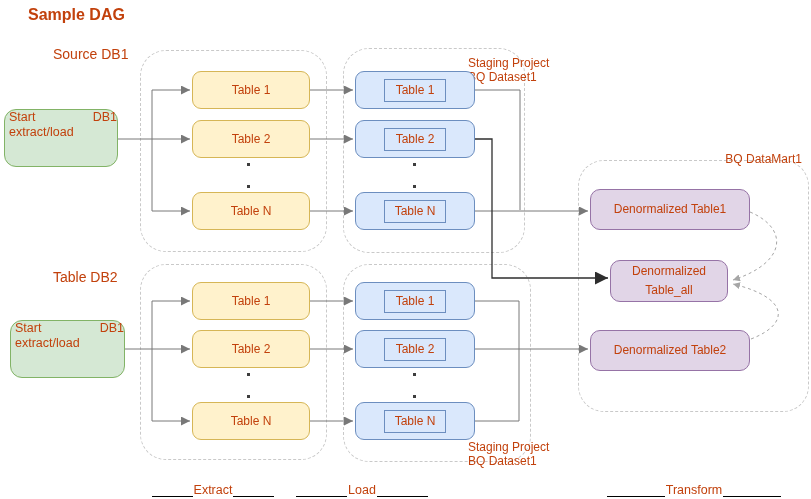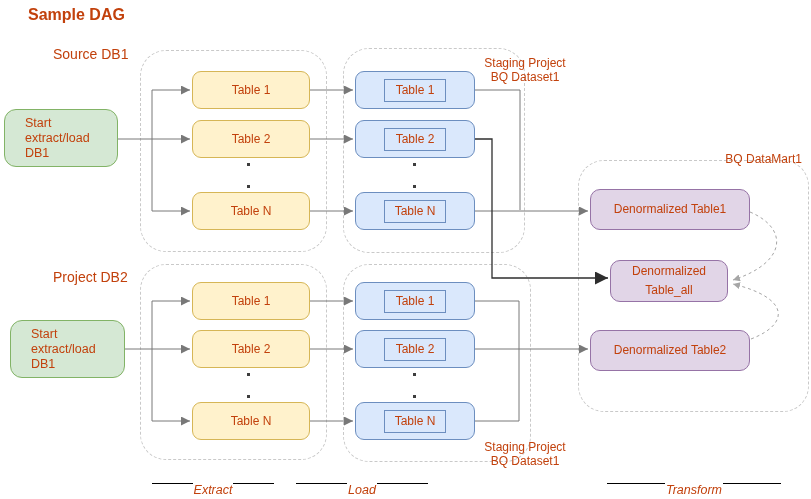--- a/index.html
+++ b/index.html
@@ -5,47 +5,47 @@
   html,body{margin:0;padding:0;background:#fff;}
   .canvas{
     position:relative;width:811px;height:499px;background:#fff;
     font-family:"Liberation Sans",sans-serif;color:#c2410c;overflow:hidden;
   }
   .title{position:absolute;left:28px;top:6px;font-size:16px;font-weight:bold;}
   .src-label{position:absolute;font-size:14px;}
   .container{position:absolute;border:1px dashed var(--container-dash,#c9c9c9);border-radius:26px;background:transparent;}
   .node{position:absolute;border:1px solid #000;border-radius:9px;display:flex;align-items:center;justify-content:center;font-size:12px;text-align:center;box-sizing:border-box;}
   .green{background:var(--start-fill,#d5e8d4);border-color:var(--start-stroke,#82b366);border-radius:12px;
-         flex-direction:column;align-items:flex-start;justify-content:center;text-align:left;
-         padding-left:20px;font-size:12.5px;line-height:15px;}
+         flex-direction:row;align-items:flex-start;justify-content:center;text-align:left;
+         padding-left:4px;font-size:12.5px;line-height:15px;}
   .yellow{background:var(--extract-fill,#fff2cc);border-color:var(--extract-stroke,#d6b656);}
   .blue{background:var(--load-fill,#dae8fc);border-color:var(--load-stroke,#6c8ebf);}
   .inner{border:1px solid var(--load-stroke,#6c8ebf);width:62px;height:23px;display:flex;align-items:center;justify-content:center;box-sizing:border-box;}
   .purple{background:var(--mart-fill,#e1d5e7);border-color:var(--mart-stroke,#9673a6);flex-direction:column;line-height:19px;border-radius:10px;}
   .caption{position:absolute;font-size:12px;line-height:14px;}
-  .caption.center{text-align:center;}
+  .caption.center{text-align:left;}
   .caption.right{text-align:right;}
   .dot{position:absolute;width:3px;height:3px;background:#3d3d3d;}
-  .stage{position:absolute;top:483px;display:flex;align-items:flex-start;font-size:12.5px;font-style:italic;}
+  .stage{position:absolute;top:483px;display:flex;align-items:flex-end;font-size:12.5px;}
   .stage .line{flex:1;border-top:1px solid #000;height:0;}
   .stage .label{padding:0 1px;white-space:nowrap;}
   svg.wires{position:absolute;left:0;top:0;pointer-events:none;}
   .c{stroke:var(--connector,#787878);stroke-width:1;fill:none;}
   .cd{stroke:var(--connector-dark,#2e2e2e);stroke-width:1.3;fill:none;}
   .arc{stroke:var(--arc-dash,#a6a6a6);stroke-width:1;fill:none;stroke-dasharray:3 3;}
 </style>
 </head>
 <body>
 
 <div class="canvas">
 
   <div class="title">Sample DAG</div>
 
   <div class="src-label" style="left:53px;top:46px;">Source DB1</div>
-  <div class="src-label" style="left:53px;top:269px;">Project DB2</div>
+  <div class="src-label" style="left:53px;top:269px;">Table DB2</div>
 
   <div class="container" style="left:140px;top:50px;width:185px;height:200px;"></div>
   <div class="container" style="left:343px;top:48px;width:180px;height:203px;"></div>
   <div class="container" style="left:140px;top:264px;width:185px;height:194px;"></div>
   <div class="container" style="left:343px;top:264px;width:186px;height:196px;"></div>
   <div class="container" style="left:578px;top:160px;width:229px;height:250px;"></div>
 
   <div class="caption center" style="left:468px;top:56px;width:114px;">
     <div>Staging Project</div>
     <div>BQ Dataset1</div>

